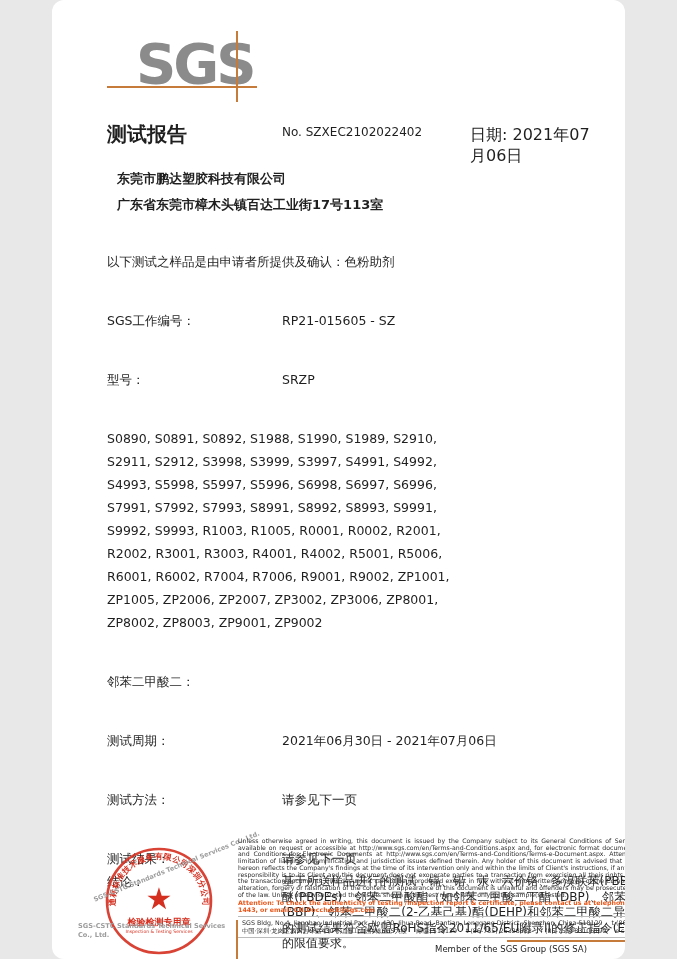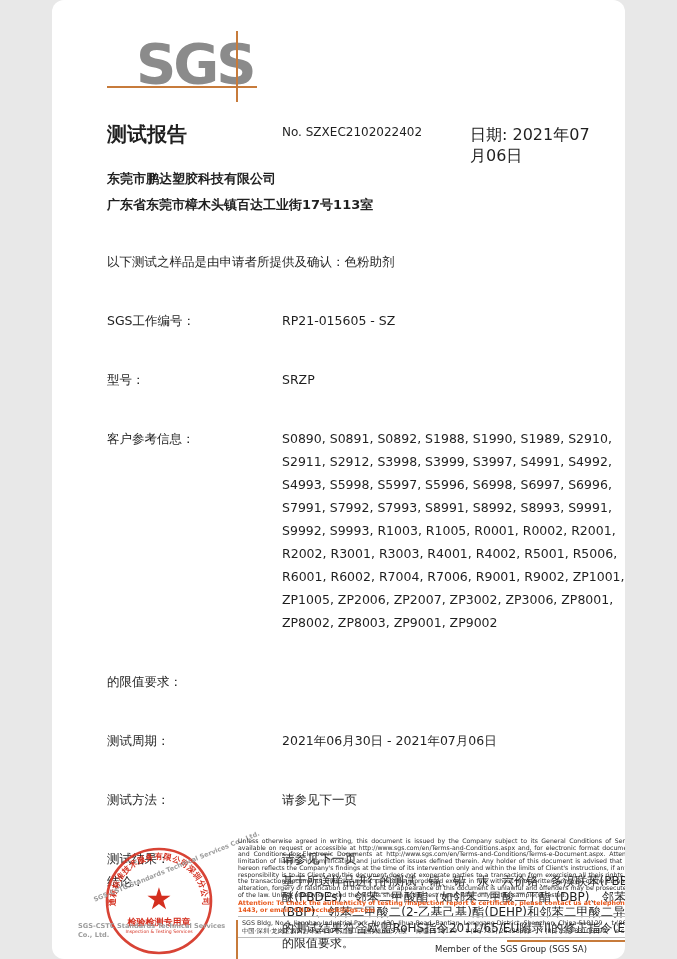--- a/index.html
+++ b/index.html
@@ -20,21 +20,21 @@
   .logo-vline { position:absolute; left:184px; top:31px; width:2px; height:71px; background:#c77b3b; }
 
   
   .doc-header { position:absolute; left:55px; top:121px; right:20px; height:24px; }
   .doc-title { position:absolute; left:0; top:0; font-size:20px; font-weight:bold; }
   .report-no { position:absolute; left:175px; top:4px; font-size:12px; }
   .report-date { position:absolute; left:363px; top:4px; font-size:16px; }
   .page-no { position:absolute; left:528px; top:4px; font-size:12px; }
 
   
-  .applicant { position:absolute; left:55px; top:166px; font-size:13px; font-weight:bold; line-height:26px; }
+  .applicant { position:absolute; left:65px; top:166px; font-size:13px; font-weight:bold; line-height:26px; }
 
   
   .body-block { position:absolute; left:55px; top:250px; width:593px; font-size:12.5px; }
   .statement { line-height:23px; }
   .kv { display:flex; line-height:23px;margin-top:36px; }
   .kv .k { width:175px; flex-shrink:0; }
   .kv .v { flex:1; }
   .ref-line { line-height:23px; }
   .kv.conclusion { margin-top:0; }
   .kv.conclusion .v { font-size:12px; line-height:15.5px; text-align:justify; padding-top:4px; }
@@ -96,36 +96,35 @@
       <div class="k">SGS工作编号：</div>
       <div class="v">RP21-015605 - SZ</div>
     </div>
 
     <div class="kv">
       <div class="k">型号：</div>
       <div class="v">SRZP</div>
     </div>
 
     <div class="kv">
-      <div class="k">客户参考信息：</div>
       <div class="v">
         <div class="ref-line">S0890, S0891, S0892, S1988, S1990, S1989, S2910,</div>
         <div class="ref-line">S2911, S2912, S3998, S3999, S3997, S4991, S4992,</div>
         <div class="ref-line">S4993, S5998, S5997, S5996, S6998, S6997, S6996,</div>
         <div class="ref-line">S7991, S7992, S7993, S8991, S8992, S8993, S9991,</div>
         <div class="ref-line">S9992, S9993, R1003, R1005, R0001, R0002, R2001,</div>
         <div class="ref-line">R2002, R3001, R3003, R4001, R4002, R5001, R5006,</div>
         <div class="ref-line">R6001, R6002, R7004, R7006, R9001, R9002, ZP1001,</div>
         <div class="ref-line">ZP1005, ZP2006, ZP2007, ZP3002, ZP3006, ZP8001,</div>
         <div class="ref-line">ZP8002, ZP8003, ZP9001, ZP9002</div>
       </div>
     </div>
 
     <div class="kv">
-      <div class="k">的限值要求：</div>
+      <div class="k">邻苯二甲酸二：</div>
     </div>
 
     <div class="kv">
       <div class="k">测试周期：</div>
       <div class="v">2021年06月30日 - 2021年07月06日</div>
     </div>
 
 
     <div class="kv">
       <div class="k">测试方法：</div>

